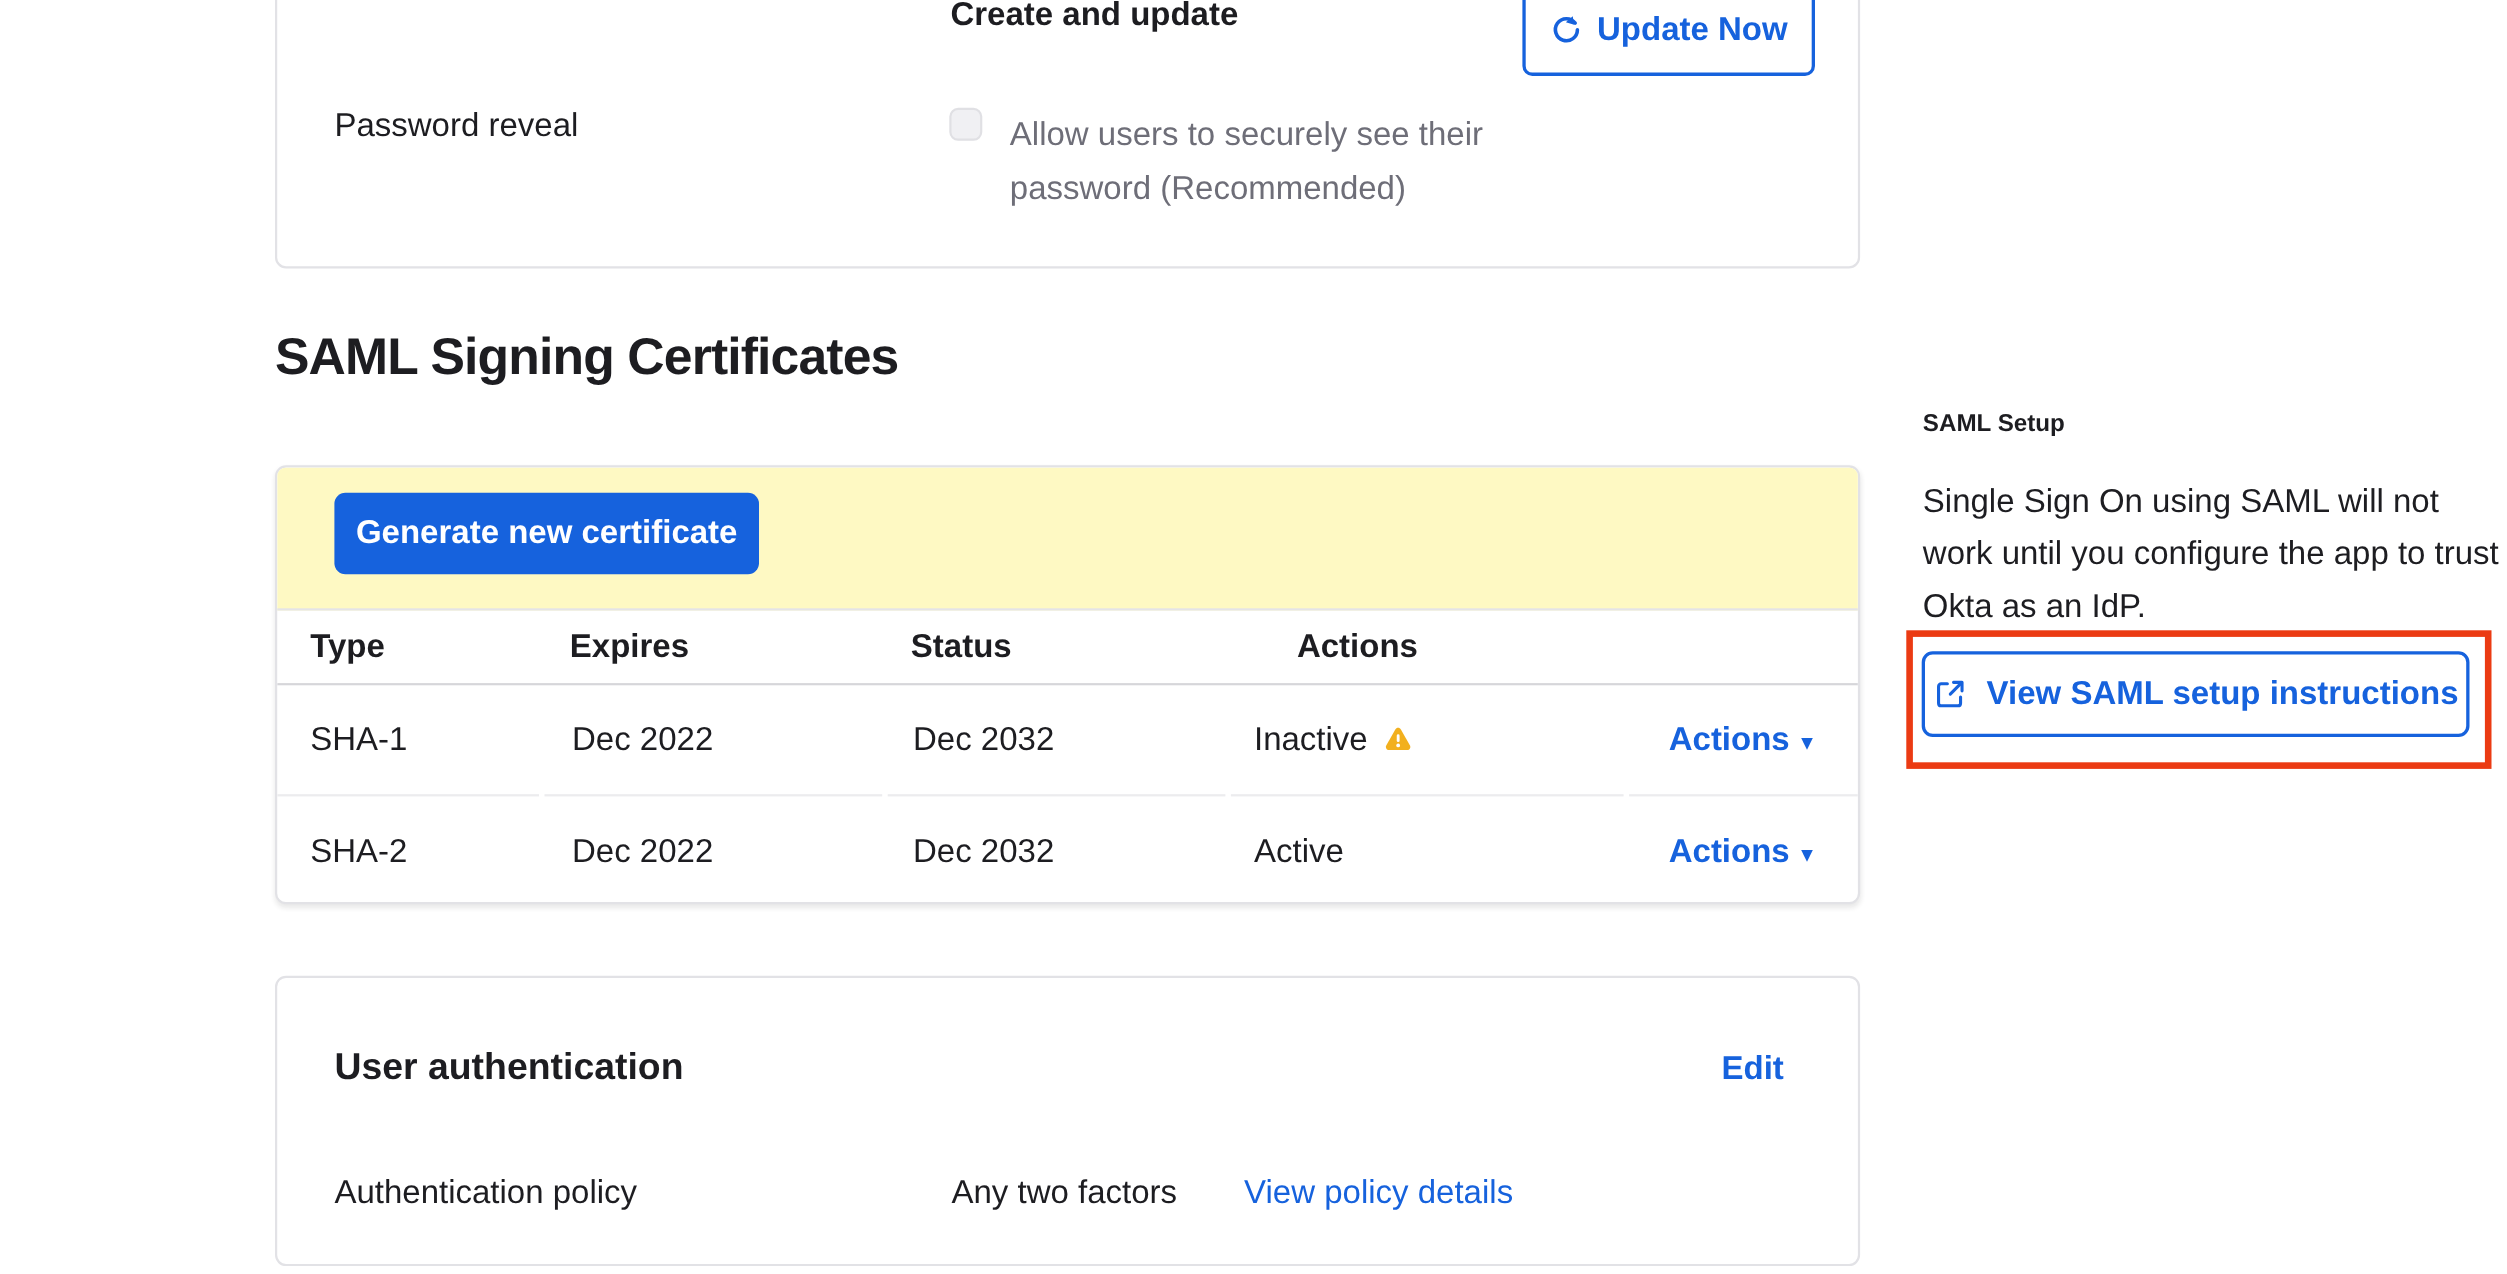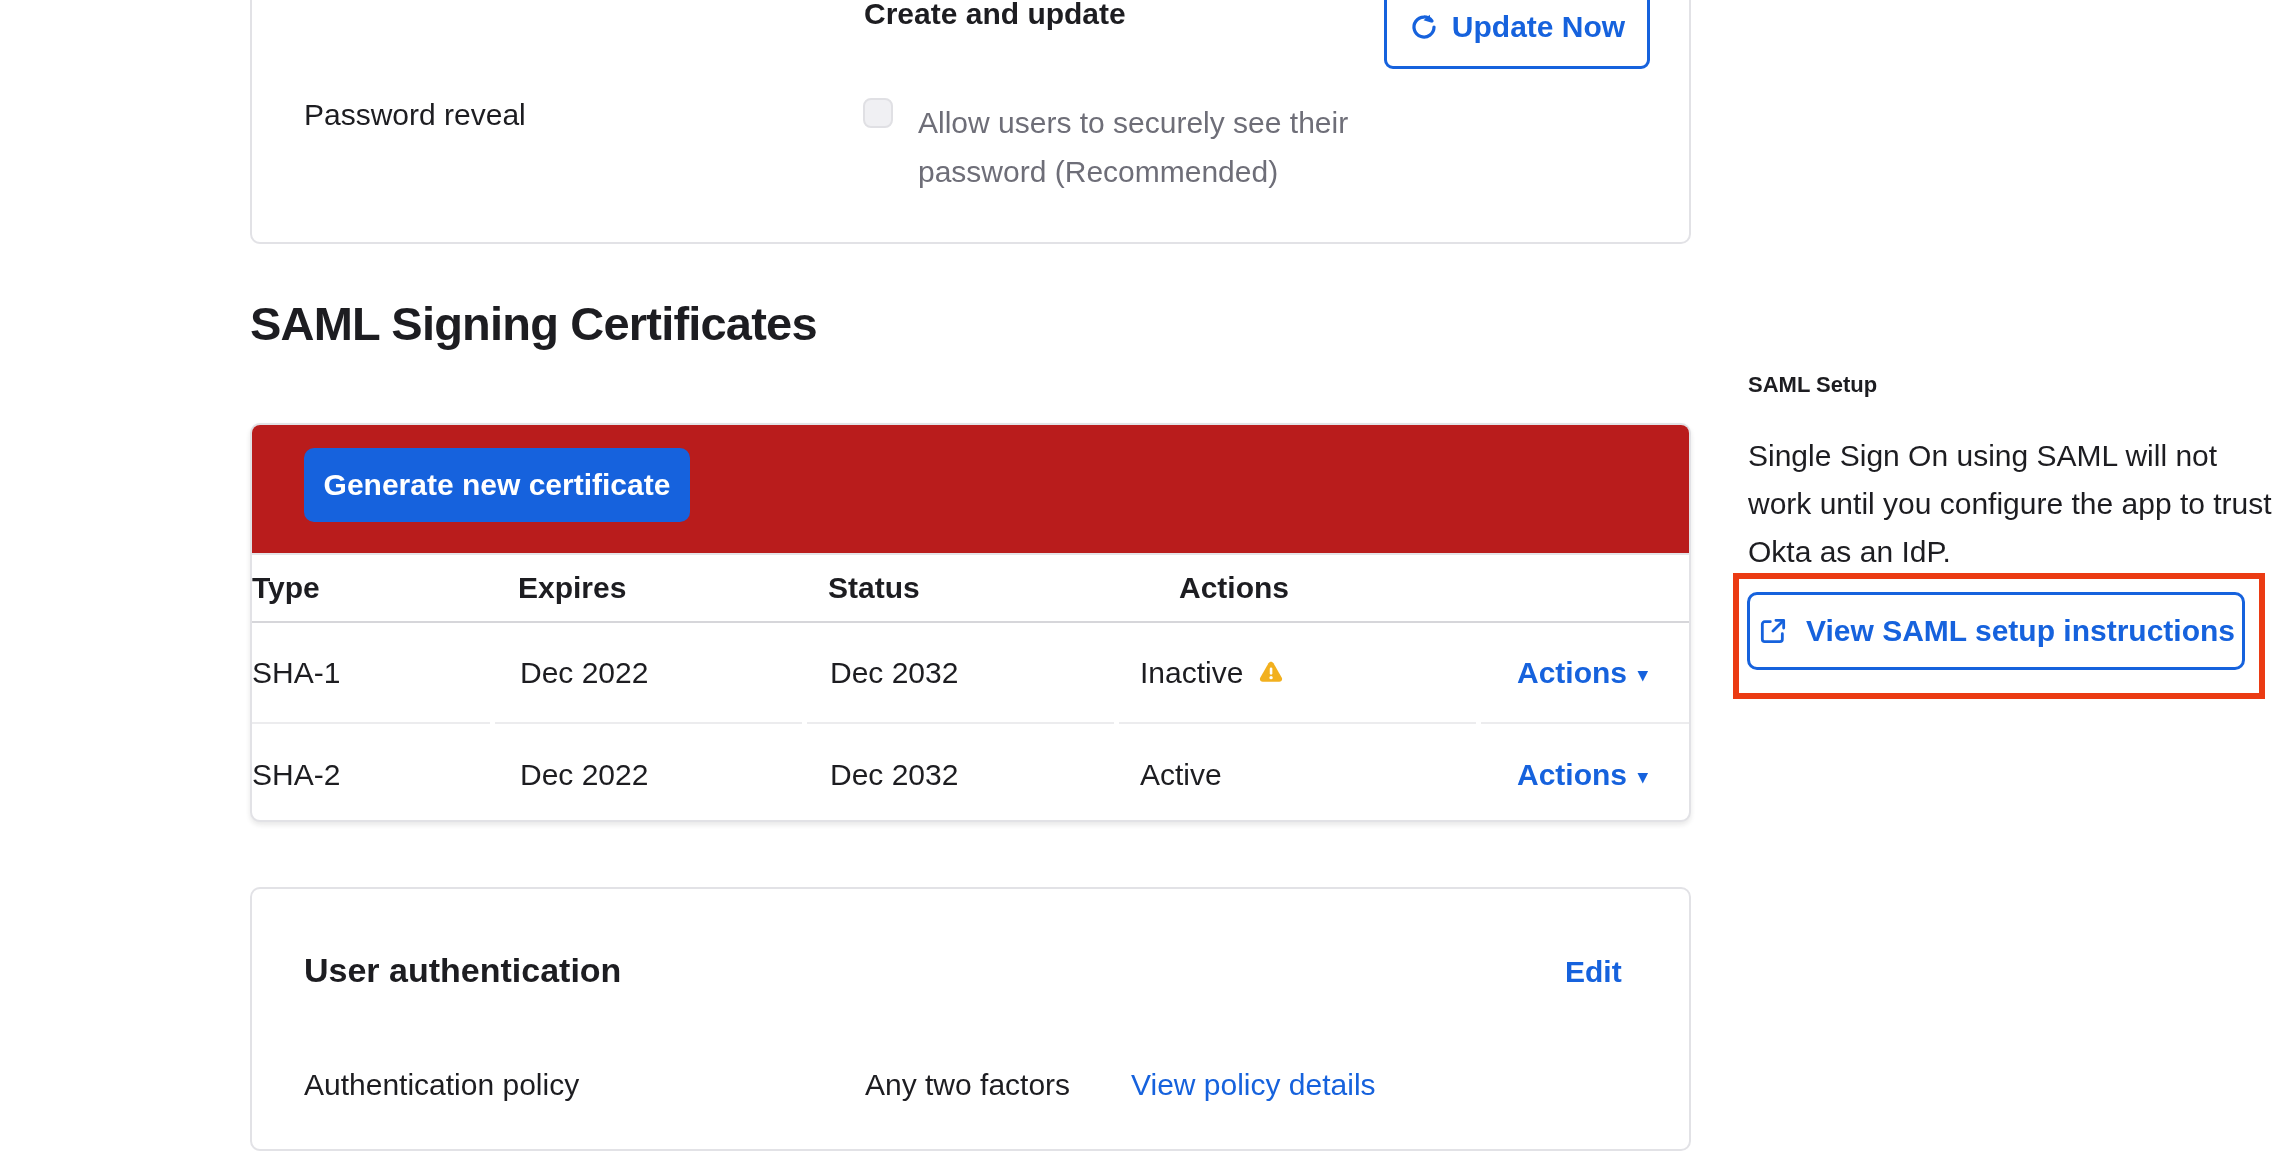--- a/index.html
+++ b/index.html
@@ -44,40 +44,40 @@
   }
 
   
   .h1 {
     left: 250px; top: 296px;
     font-size: 47px; font-weight: 700; letter-spacing: -0.8px;
   }
 
   
   .certs-header {
-    height: 128px; background: #b91c1c;
+    height: 128px; background: #fef9c3;
     border-bottom: 2px solid #e4e4e7; position: relative;
   }
   .btn-generate {
     position: absolute; left: 52px; top: 23px; width: 386px; height: 74px;
     background: #1662dd; border: none; border-radius: 10px;
     color: #ffffff; font-weight: 700; font-size: 30px;
     display: flex; align-items: center; justify-content: center;
     font-family: inherit; cursor: pointer;
   }
   .tbl-head, .tbl-row { display: flex; align-items: stretch; font-size: 30px; }
   .tbl-head { height: 66px; border-bottom: 2px solid #d6d6da; font-weight: 700; }
   .tbl-row  { height: 101px; }
   .cell {
     display: flex; align-items: center; box-sizing: border-box;
     margin-right: 5px;
   }
   .tbl-row .cell { border-bottom: 2px solid #ececee; }
   .tbl-row.last .cell { border-bottom: none; }
-  .c1 { width: 238px; }
+  .c1 { width: 238px; padding-left: 30px; }
   .c2 { width: 307px; padding-left: 25px; }
   .c3 { width: 307px; padding-left: 23px; }
   .c4 { width: 357px; padding-left: 21px; gap: 14px; }
   .c5 { flex: 1; padding-left: 10px; margin-right: 0; }
   .tbl-row .c5 { padding-left: 36px; }
   .actions-link {
     color: #1662dd; font-weight: 700; display: inline-flex;
     align-items: center; gap: 11px; cursor: pointer;
   }
   .caret { font-size: 19px; transform: translateY(2px); }

